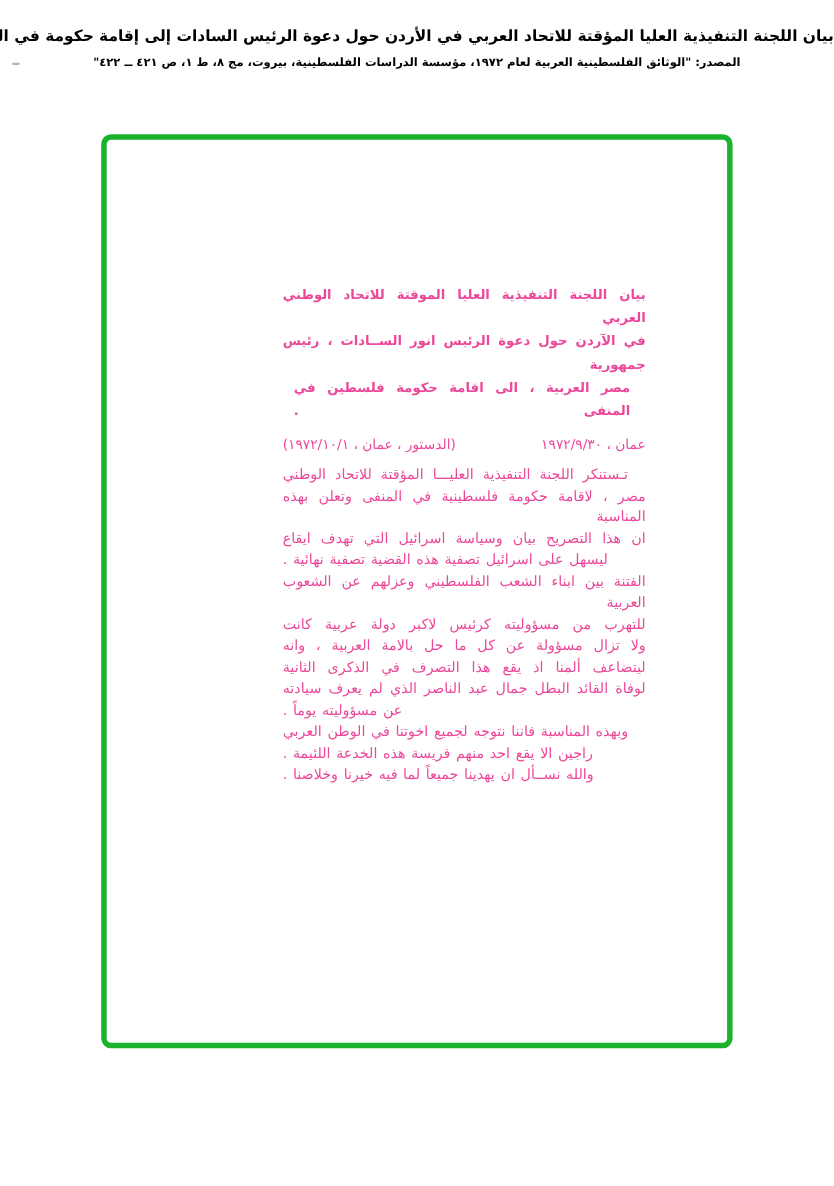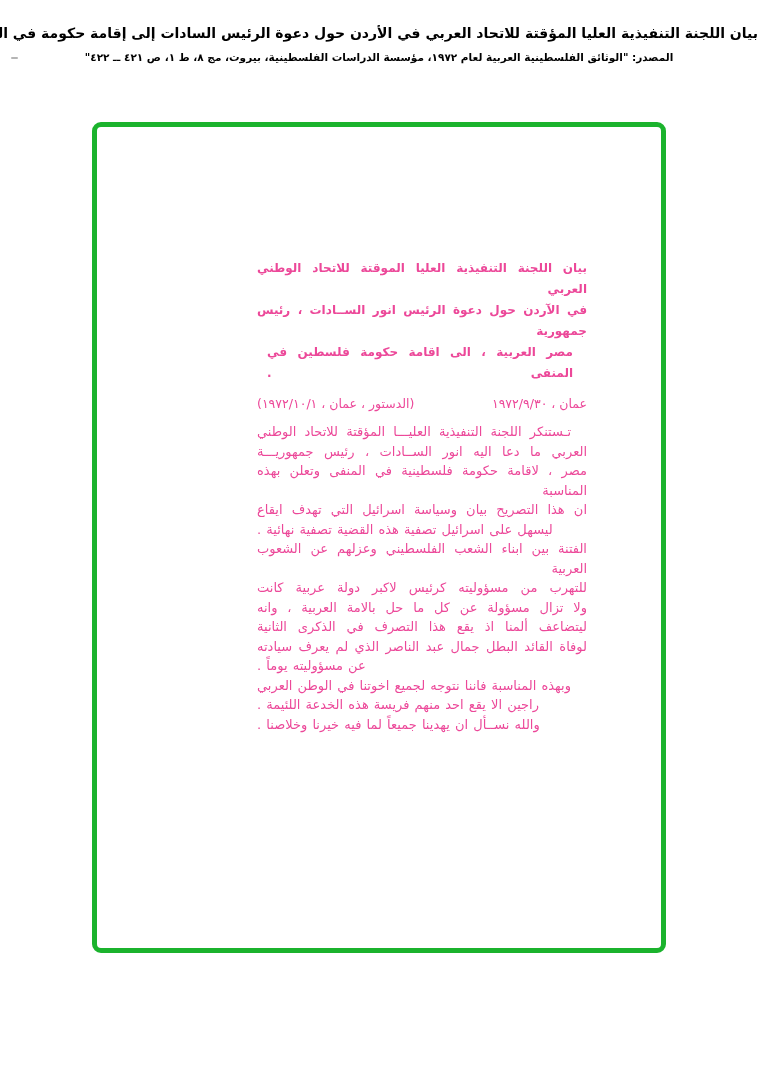--- a/index.html
+++ b/index.html
@@ -68,21 +68,20 @@
         <div class="line">في الآردن حول دعوة الرئيس انور الســادات ، رئيس جمهورية</div>
         <div class="line tlast">مصر العربية ، الى اقامة حكومة فلسطين في المنفى .</div>
       </div>
     <div class="dateline">
       <span>عمان ، ١٩٧٢/٩/٣٠</span>
       <span>(الدستور ، عمان ، ١٩٧٢/١٠/١)</span>
     </div>
     <div class="body-block">
         <div class="para">
           <div class="line first">تـستنكر اللجنة التنفيذية العليـــا المؤقتة للاتحاد الوطني</div>
-          <div class="line">العربي ما دعا اليه انور الســادات ، رئيس جمهوريـــة</div>
           <div class="line">مصر ، لاقامة حكومة فلسطينية في المنفى وتعلن بهذه المناسبة</div>
           <div class="line">ان هذا التصريح بيان وسياسة اسرائيل التي تهدف ايقاع</div>
           <div class="line plast">ليسهل على اسرائيل تصفية هذه القضية تصفية نهائية .</div>
           <div class="line">الفتنة بين ابناء الشعب الفلسطيني وعزلهم عن الشعوب العربية</div>
         </div>
         <div class="para">
           <div class="line">للتهرب من مسؤوليته كرئيس لاكبر دولة عربية كانت</div>
           <div class="line">ولا تزال مسؤولة عن كل ما حل بالامة العربية ، وانه</div>
           <div class="line">ليتضاعف ألمنا اذ يقع هذا التصرف في الذكرى الثانية</div>
           <div class="line">لوفاة القائد البطل جمال عبد الناصر الذي لم يعرف سيادته</div>

